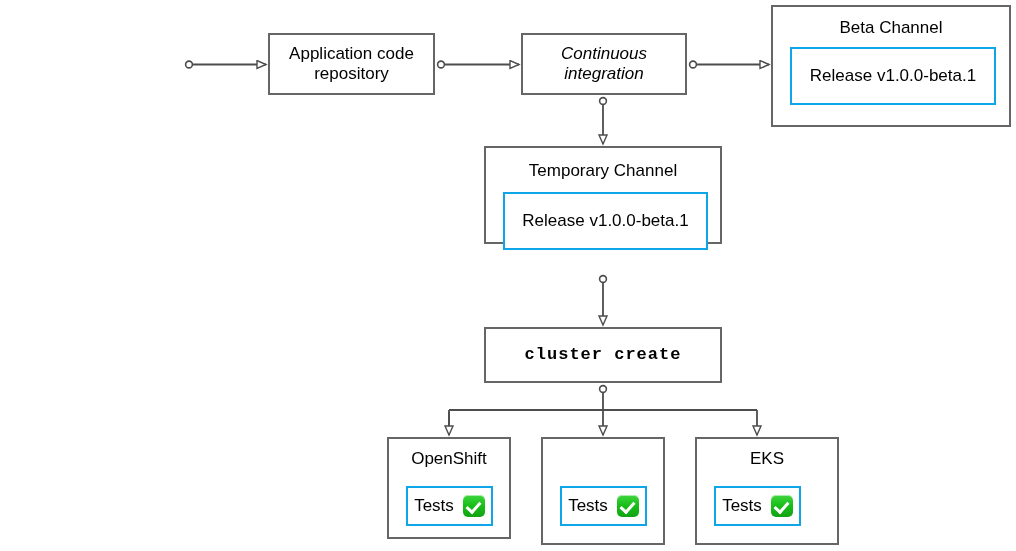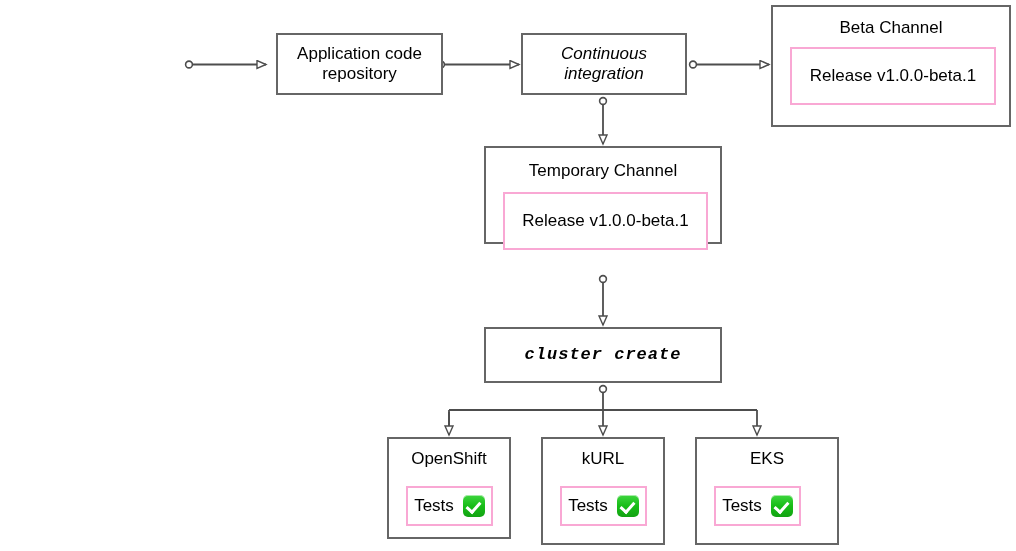--- a/index.html
+++ b/index.html
@@ -49,21 +49,21 @@
   }
   .container-title {
     position: absolute;
     left: 0;
     right: 0;
     text-align: center;
   }
   .inner-box {
     position: absolute;
     box-sizing: border-box;
-    border: 2px solid #f9a8d4;
+    border: 2px solid #0ea5e9;
     background: #ffffff;
     display: flex;
     align-items: center;
     justify-content: center;
     text-align: center;
   }
   .mono-node {
     font-family: "Liberation Mono", "DejaVu Sans Mono", monospace;
     font-weight: bold;
     letter-spacing: 1px;
@@ -127,21 +127,21 @@
 
       <circle cx="603" cy="389" r="3.4" fill="#ffffff" stroke="#4d4d4d" stroke-width="1.6"></circle>
       <path d="M603,392.4 L603,410 M449,410 L757,410 M449,410 L449,435"></path>
       <line x1="449" y1="412" x2="449" y2="435" marker-end="url(#arrowopen)"></line>
       <line x1="603" y1="410" x2="603" y2="435" marker-end="url(#arrowopen)"></line>
       <line x1="757" y1="410" x2="757" y2="435" marker-end="url(#arrowopen)"></line>
     </g>
   </svg>
 
 
-  <div class="node" style="left:276px; top:33px; width:167px; height:62px; font-size:17px;">
+  <div class="node" style="left:268px; top:33px; width:167px; height:62px; font-size:17px;">
     <span class="node-label">Application code
 repository</span>
   </div>
 
   <div class="node" style="left:521px; top:33px; width:166px; height:62px; font-size:17px;font-style:italic;">
     <span class="node-label">Continuous
 integration</span>
   </div>
 
   <div class="container-node" style="left:771px; top:5px; width:240px; height:122px;">
@@ -151,36 +151,35 @@
     </div>
   </div>
 
   <div class="container-node" style="left:484px; top:146px; width:238px; height:98px;">
     <div class="container-title" style="top:13px; font-size:17px;">Temporary Channel</div>
     <div class="inner-box" style="left:17px; top:44px; width:205px; height:58px; font-size:17px;">
       <span>Release v1.0.0-beta.1</span>
     </div>
   </div>
 
-  <div class="node mono-node" style="left:484px; top:327px; width:238px; height:56px; font-size:17px;font-style:italic;">
+  <div class="node mono-node" style="left:484px; top:327px; width:238px; height:56px; font-size:17px;">
     <span class="node-label">cluster create</span>
   </div>
 
   <div class="container-node" style="left:387px; top:437px; width:124px; height:102px;">
     <div class="container-title" style="top:10px; font-size:17px;">OpenShift</div>
     <div class="inner-box" style="left:17px; top:47px; width:87px; height:40px;">
       <span class="tests-row">
         <span style="font-size:17px;">Tests</span>
         <span class="check-badge"></span>
       </span>
     </div>
   </div>
 
   <div class="container-node" style="left:541px; top:437px; width:124px; height:108px;">
-    <div class="container-title" style="top:10px; font-size:17px;">kURL</div>
     <div class="inner-box" style="left:17px; top:47px; width:87px; height:40px;">
       <span class="tests-row">
         <span style="font-size:17px;">Tests</span>
         <span class="check-badge"></span>
       </span>
     </div>
   </div>
 
   <div class="container-node" style="left:695px; top:437px; width:144px; height:108px;">
     <div class="container-title" style="top:10px; font-size:17px;">EKS</div>

